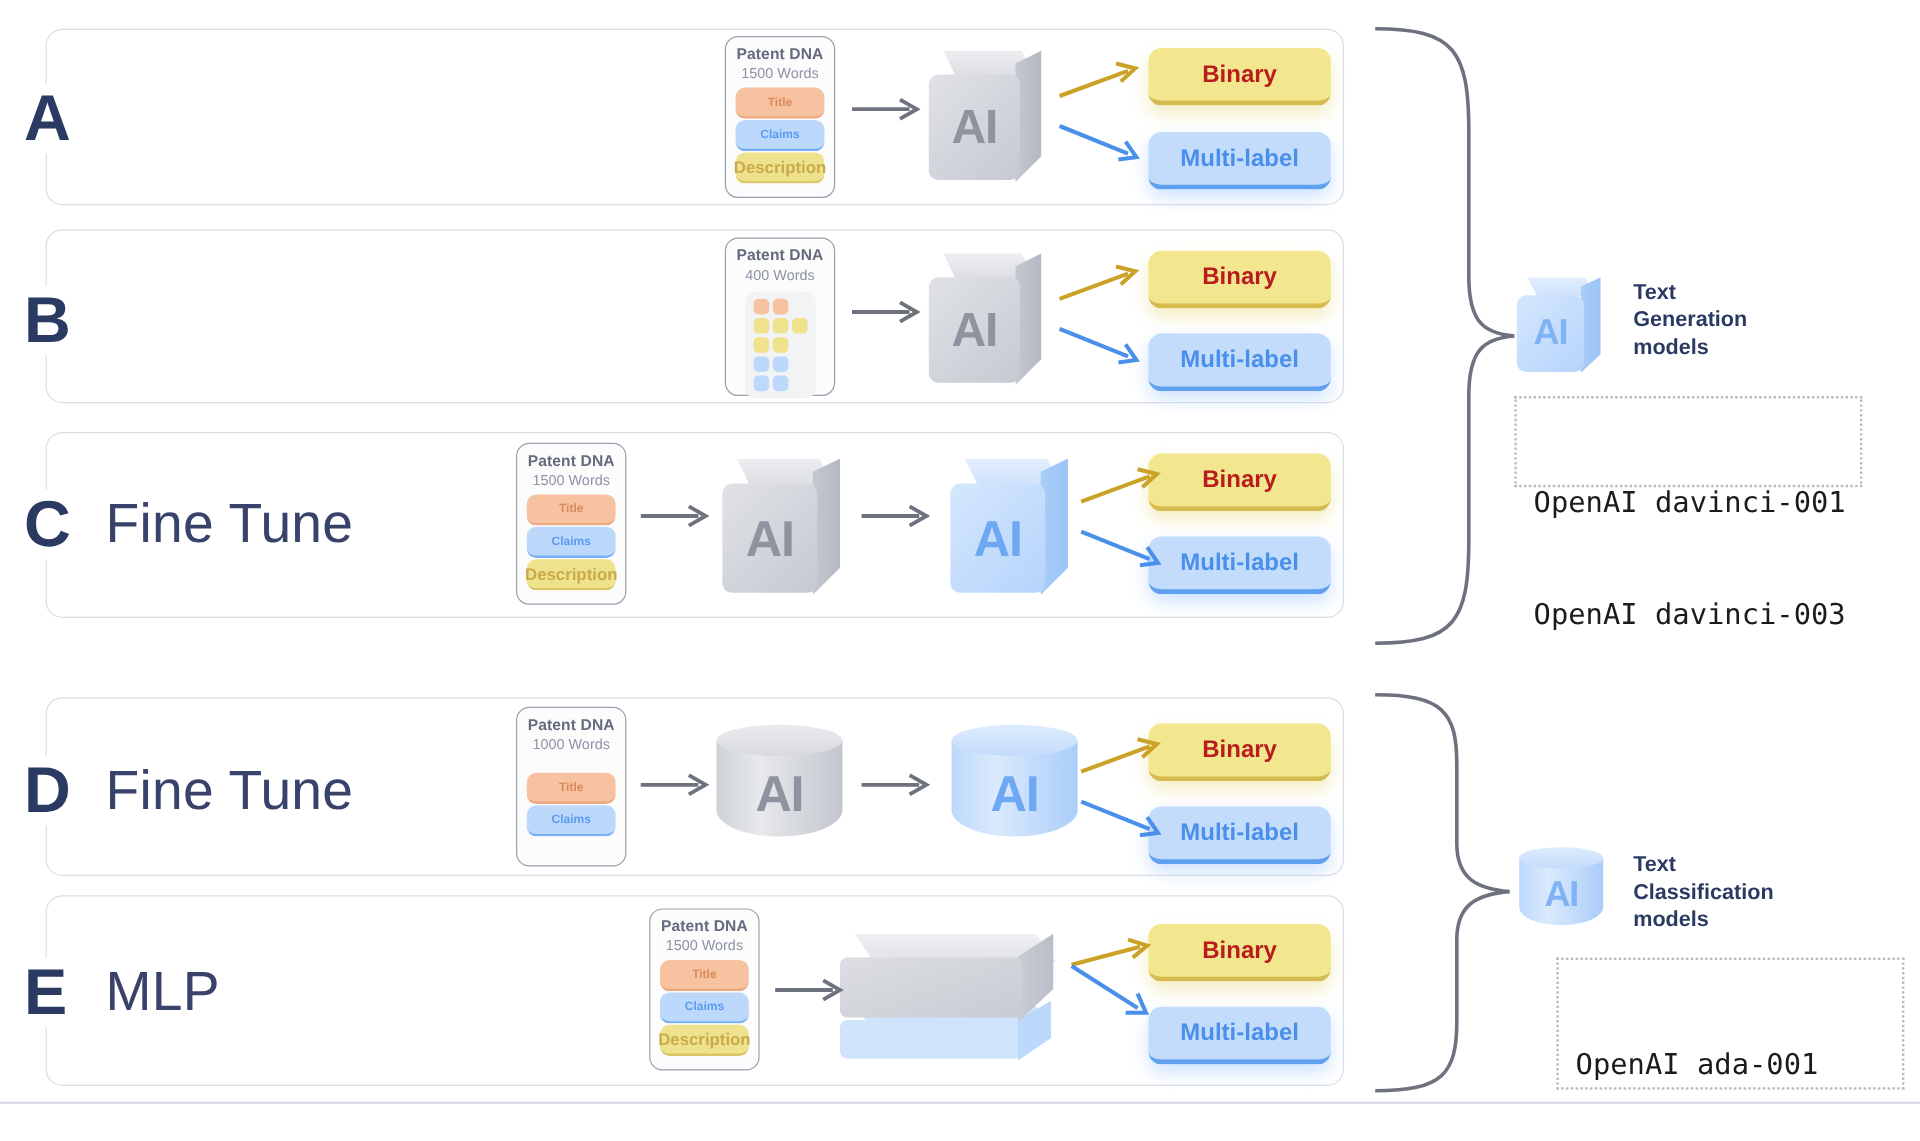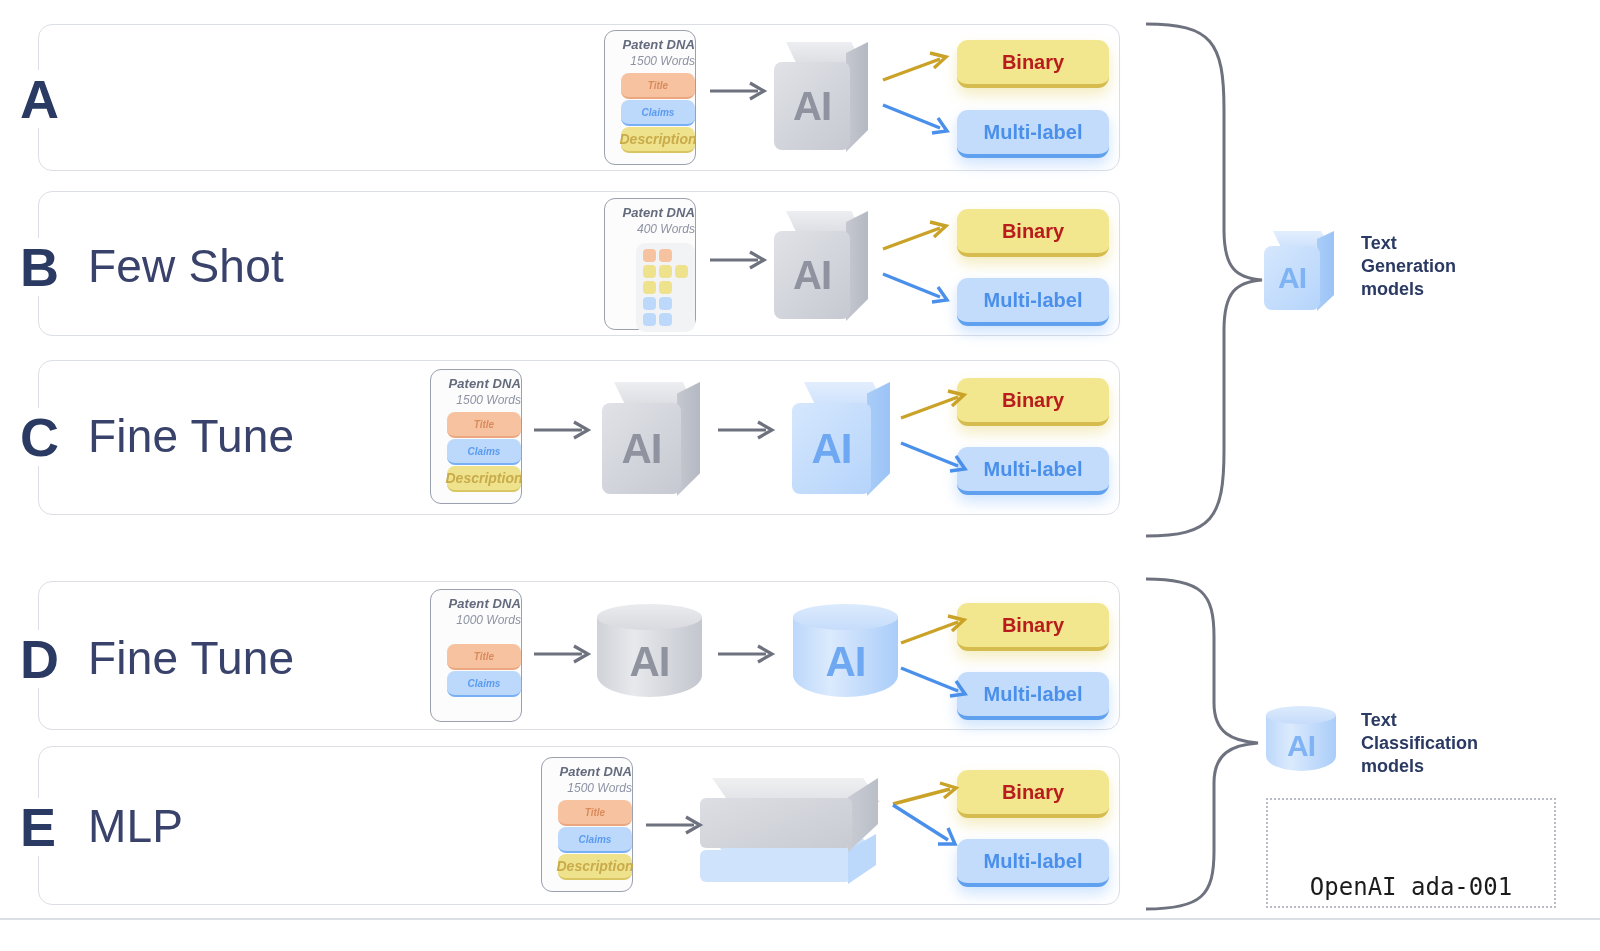--- a/index.html
+++ b/index.html
@@ -43,24 +43,23 @@
     z-index:6;
   }
 
   
   .dna-card{
     position:absolute;
     border:1.8px solid #9aa0ae;
     border-radius:11px;
     background:#fcfcfd;
     box-sizing:border-box;
-    display:flex;flex-direction:column;align-items:flex-end;
+    display:flex;flex-direction:column;align-items:center;
     padding-top:6px;
     z-index:4;
-    font-style:italic;
   }
   .dna-title{
     font-size:13px;font-weight:bold;color:#646b7d;letter-spacing:0.1px;
     white-space:nowrap;
   }
   .dna-sub{
     font-size:12px;color:#8d93a3;margin-top:2px;margin-bottom:5px;
     white-space:nowrap;
   }
   .dna-chip{
@@ -174,21 +173,20 @@
   <svg class="arrow" style="left:880px;top:100px;" width="82" height="40">
     <path d="M3 5 L60 28" fill="none" stroke="#4a90ea" stroke-width="3.4"></path>
     <path d="M52 33 L67 31 L58 18" fill="none" stroke="#4a90ea" stroke-width="3.4"></path>
   </svg>
 
   <div class="pill pill-binary" style="left:957px;top:40px;width:152px;height:48px;">Binary</div>
   <div class="pill pill-multi" style="left:957px;top:110px;width:152px;height:48px;">Multi-label</div>
 
   <div class="panel" style="left:38px;top:191px;width:1082px;height:145px;"></div>
   <div class="row-letter" style="left:14px;top:238px;">B</div>
-  <div class="row-title" style="left:88px;top:243px;">Few Shot</div>
 
   <div class="dna-card" style="left:604px;top:198px;width:92px;height:132px;">
     <div class="dna-title">Patent DNA</div>
     <div class="dna-sub">400 Words</div>
     <div class="dot-pad">
       <div class="dot-row">
           <span class="dot d-o"></span>
           <span class="dot d-o"></span>
         </div>
       <div class="dot-row">
@@ -381,37 +379,41 @@
     <div class="cube-front" style="left:1px;top:15px;width:56px;height:64px;background:linear-gradient(135deg,#d5e7fd,#b5d4fb);"></div>
     <div class="ai-txt" style="left:1px;top:15px;width:56px;height:64px;font-size:30px;color:#7fb3f4;">AI</div>
   </div>
 
   <div class="legend-title" style="left:1361px;top:232px;">
     <div>Text</div>
     <div>Generation</div>
     <div>models</div>
   </div>
 
+  <div class="code-box" style="left:1262px;top:330px;width:290px;height:76px;">
+    <div>OpenAI davinci-001</div>
+    <div>OpenAI davinci-003</div>
+  </div>
 
   <svg class="brace" style="left:1140px;top:575px;" width="130" height="340">
     <path d="M6 4 C 62 4, 74 18, 74 62 L74 128 C74 158, 92 166, 118 168
              C92 170, 74 178, 74 208 L74 276 C74 320, 62 334, 6 334" fill="none" stroke="#6e727e" stroke-width="3"></path>
   </svg>
 
   <div class="shape" style="left:1266px;top:706px;width:70px;height:74px;">
     <div class="cyl-body" style="left:0;top:9px;width:70px;height:56px;background:linear-gradient(90deg,#bcd8fb,#dbeafd 35%,#aacdf9);border-radius:0 0 35px 35px / 0 0 15px 15px;"></div>
     <div class="cyl-top" style="left:0;top:0;width:70px;height:18px;background:linear-gradient(180deg,#dcebfd,#c6dcfb);"></div>
     <div class="ai-txt" style="left:0;top:12px;width:70px;height:56px;font-size:30px;color:#7fb3f4;">AI</div>
   </div>
 
   <div class="legend-title" style="left:1361px;top:709px;">
     <div>Text</div>
     <div>Classification</div>
     <div>models</div>
   </div>
 
-  <div class="code-box" style="left:1266px;top:798px;width:290px;height:110px;text-align:center;">
+  <div class="code-box" style="left:1297px;top:798px;width:290px;height:110px;">
     <div>OpenAI ada-001</div>
     
     
   </div>
 
 </div>
 
 </body></html>

